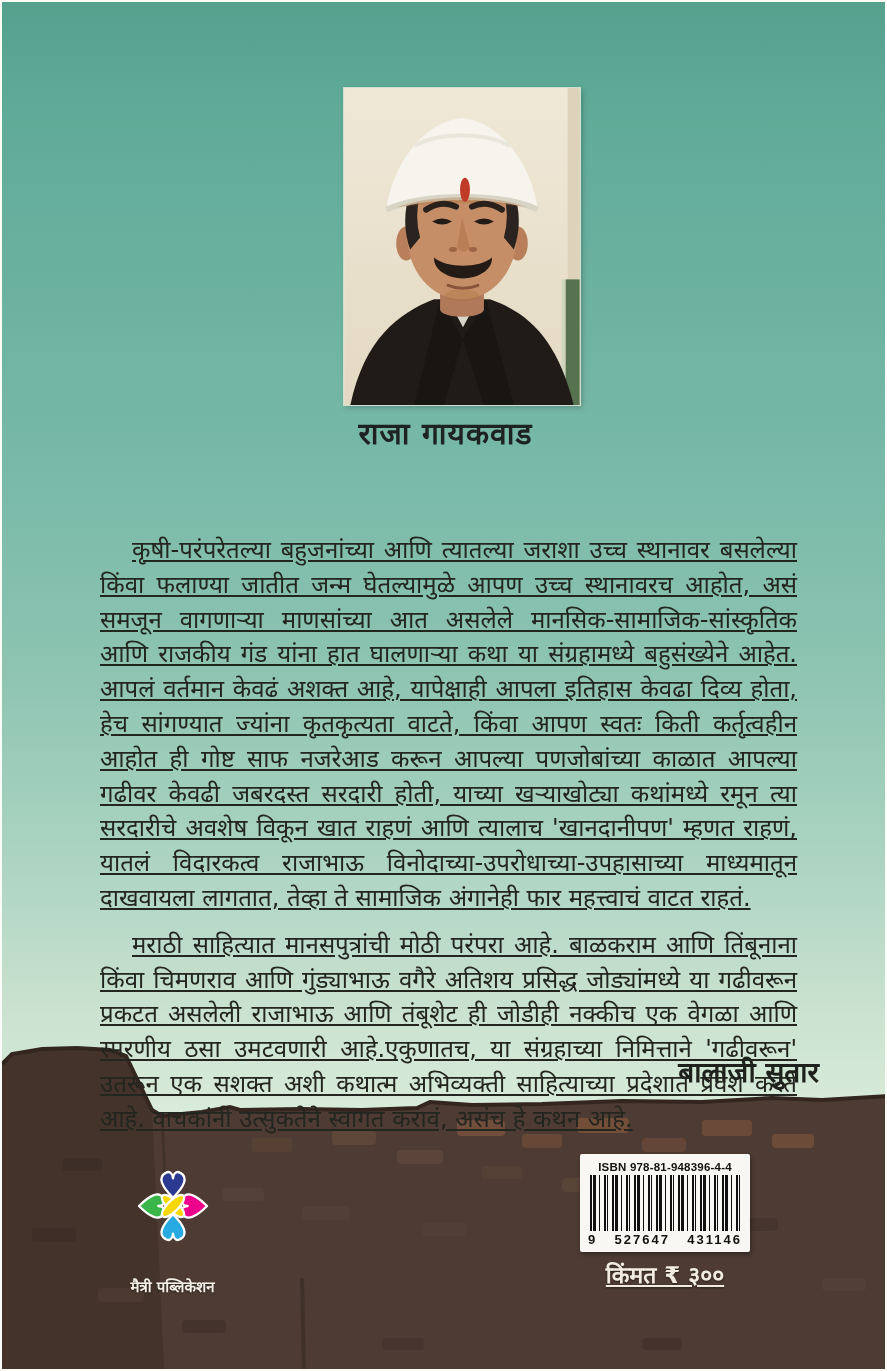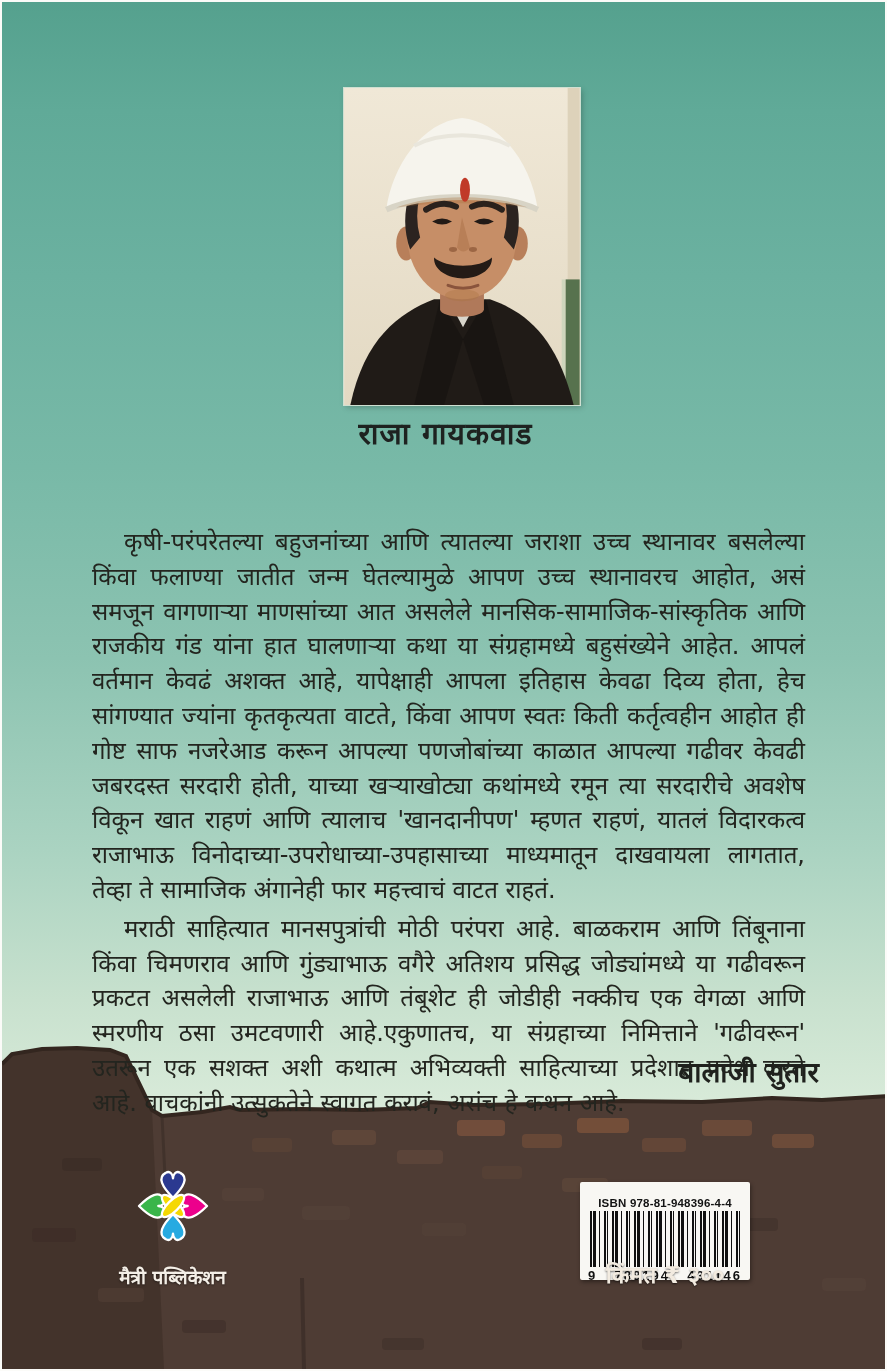--- a/index.html
+++ b/index.html
@@ -29,46 +29,45 @@
     font-size:30px;font-weight:700;color:#1e2220;
     letter-spacing:1px;
   }
   
   .blurb{
     position:absolute;left:86px;top:519px;width:721px;
     color:#23251f;
     font-size:24px;line-height:34.8px;
     text-align:justify;font-weight:500;
   }
-  .blurb p{margin:4px;text-indent:32px;}
+  .blurb p{margin:12px;text-indent:32px;text-decoration:underline;}
   .signature{
     position:absolute;right:66px;top:1050px;
     font-size:28px;font-weight:700;color:#1f211d;
   }
   
   .wall{position:absolute;left:0;bottom:0;width:887px;height:331px;}
   
   .publisher{
     position:absolute;left:108px;top:1158px;width:125px;
     text-align:center;
   }
   .publisher .flower{width:92px;height:92px;margin:0 auto;}
   .publisher .pub-name{
-    margin-top:8px;
-    color:#f4efe7;font-size:19px;font-weight:700;
+    margin-top:20px;
+    color:#f4efe7;font-size:15px;font-weight:700;
     text-shadow:0 1px 2px rgba(0,0,0,.5);
     white-space:nowrap;
   }
   
   .isbn-label{
     position:absolute;left:578px;top:1152px;width:170px;height:98px;
     background:#f8f7f3;border-radius:2px;
-    box-sizing:border-box;padding:15px 6px 2px 6px;
+    box-sizing:border-box;padding:7px 6px 2px 6px;
     box-shadow:1px 2px 4px rgba(0,0,0,.4);
-    margin-top:28px;
   }
   .isbn-text{
     font-family:"Liberation Sans","DejaVu Sans",sans-serif;
     font-size:11.5px;font-weight:700;color:#121212;
     text-align:center;white-space:nowrap;letter-spacing:.2px;
   }
   .barcode{
     height:56px;margin:2px 4px 0 4px;
     background:repeating-linear-gradient(90deg,
       #101010 0 2px,#f8f7f3 2px 3px,
@@ -82,20 +81,21 @@
     padding:0 2px;margin-top:1px;
     font-family:"Liberation Sans","DejaVu Sans",sans-serif;
     font-size:13px;font-weight:700;color:#121212;letter-spacing:2px;
   }
   .price{
     position:absolute;left:578px;top:1256px;width:170px;
     text-align:center;
     color:#f2ebe0;font-size:23px;font-weight:700;
     text-shadow:0 1px 2px rgba(0,0,0,.5);
     white-space:nowrap;
+    text-decoration:underline;
   }
 </style>
 </head>
 <body>
 
 <div class="page">
 
   <svg class="wall" viewBox="0 0 887 331" preserveAspectRatio="none">
     <path d="M0,26 L10,16 L40,11 L75,10 L108,12 L124,18 L150,72 L160,78 L200,74 L228,69 L238,72 L300,71 L360,72 L415,70 L428,64 L470,67 L540,66 L620,63 L700,64 L770,60 L820,62 L887,58 L887,331 L0,331 Z" fill="#4e3c34"></path>
     <path d="M0,26 L10,16 L40,11 L75,10 L108,12 L124,18 L150,72 L162,331 L0,331 Z" fill="rgba(20,10,5,0.18)"></path>
@@ -218,19 +218,19 @@
       </g>
     </svg>
     <div class="pub-name">मैत्री पब्लिकेशन</div>
   </div>
 
   <div class="isbn-label">
     <div class="isbn-text">ISBN 978-81-948396-4-4</div>
     <div class="barcode"></div>
     <div class="barcode-digits">
       <span>9</span>
-      <span>788194</span>
+      <span>527647</span>
       <span>431146</span>
     </div>
   </div>
   <div class="price">किंमत ₹ ३००</div>
 
 </div>
 
 </body></html>

